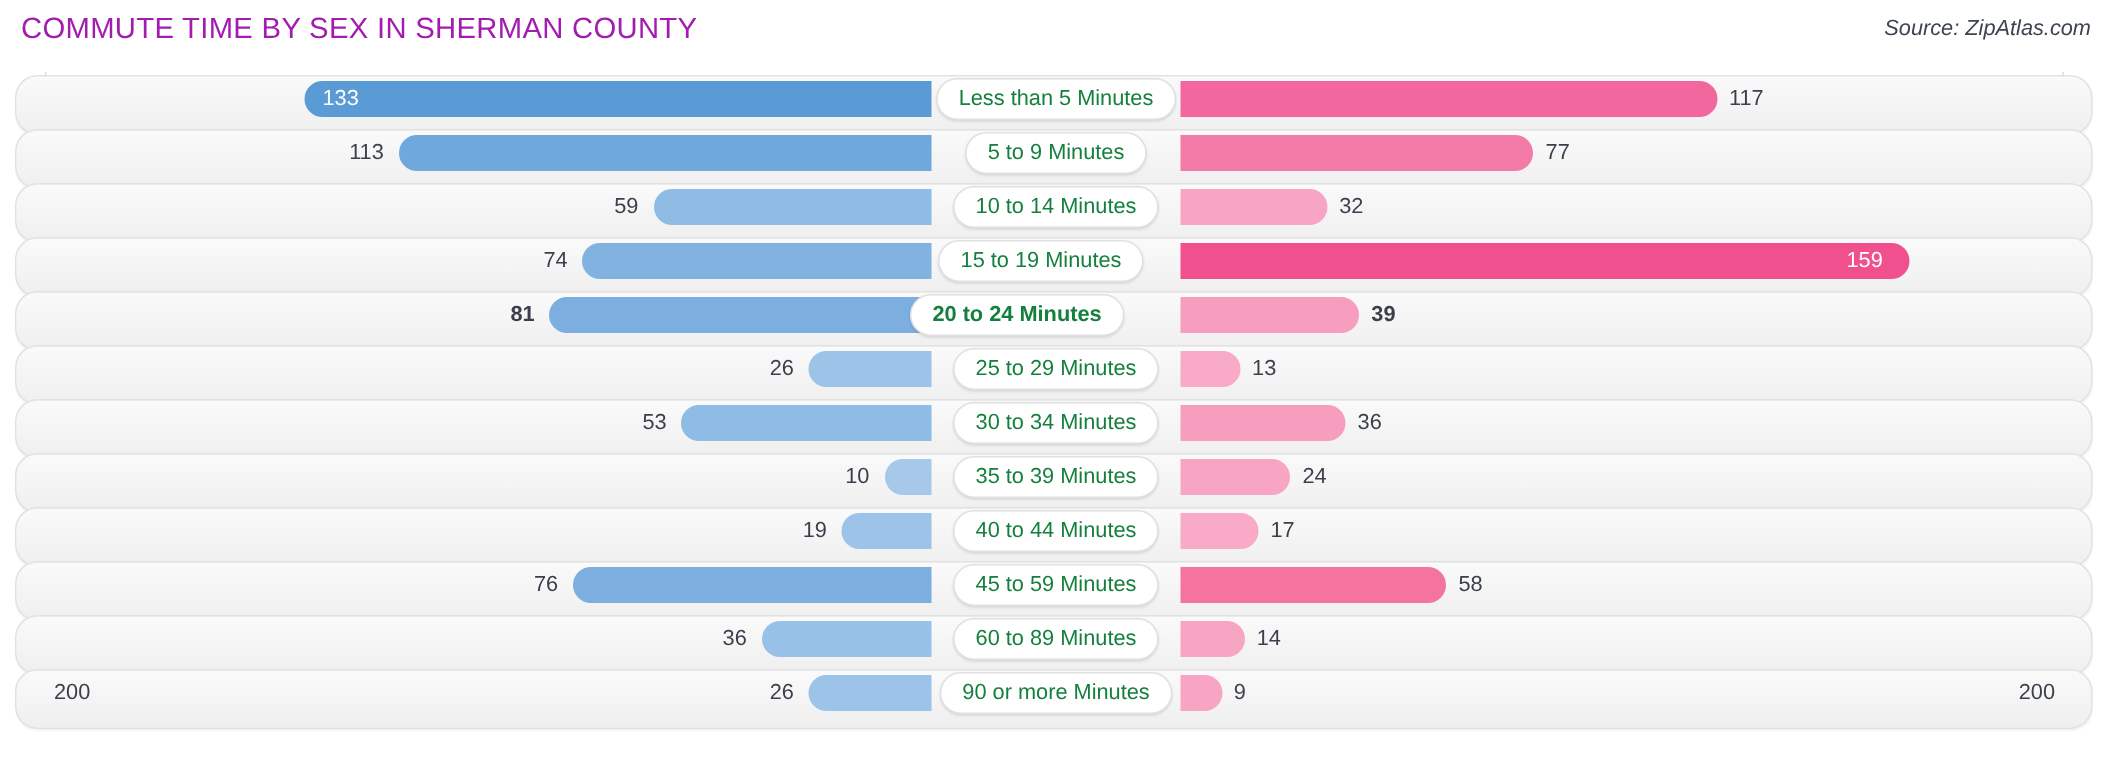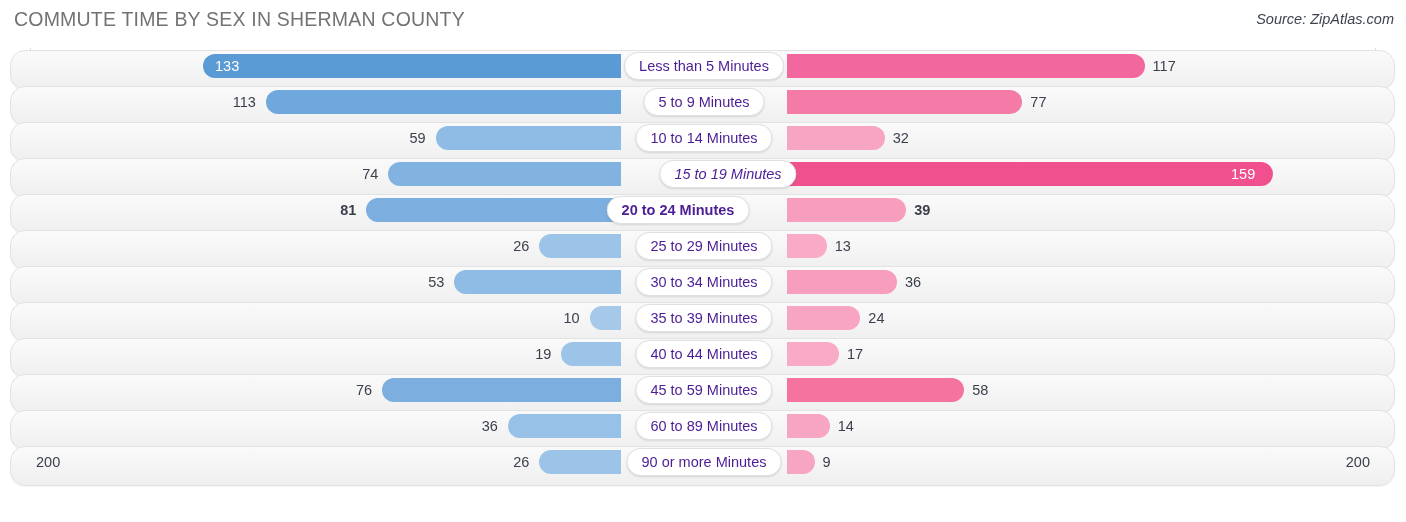--- a/index.html
+++ b/index.html
@@ -16,21 +16,21 @@
     height: 522px;
     background: #ffffff;
   }
 
   
   #chart-title {
     position: absolute;
     left: 14px; top: 8px;
     font-size: 19.5px;
     letter-spacing: 0.2px;
-    color: #737373;
+    color: #a21caf;
     font-weight: 400;
     white-space: nowrap;
   }
   #source-label {
     position: absolute;
     right: 12px; top: 11px;
     font-size: 14.5px;
     font-style: italic;
     color: #3d4450;
     white-space: nowrap;
@@ -92,21 +92,21 @@
   
   .center-pill {
     position: absolute;
     top: 1px;
     height: 28px;
     line-height: 26px;
     background: #ffffff;
     border: 1px solid #e0e0e0;
     border-radius: 14px;
     font-size: 14.5px;
-    color: #4c1d95;
+    color: #15803d;
     text-align: center;
     padding: 0 14px;
     white-space: nowrap;
     box-shadow: 0 1px 2px rgba(0,0,0,0.12);
     transform: translateX(-50%);
   }
 
   
   .axis-label {
     position: absolute;
@@ -171,21 +171,21 @@
           <div class="bar female" style="left: 776px; width: 97.8113px; background: rgb(248, 165, 195); border-radius: 0px 12px 12px 0px;"></div>
           <div class="val left" style="right: 968.429px;">59</div>
           <div class="val right" style="left: 881.811px;">32</div>
           <div class="center-pill" style="left: 693px;">10 to 14 Minutes</div>
         </div>
         <div class="row" style="top: 110px;">
           <div class="bar male" style="left: 377.429px; width: 232.571px; background: rgb(130, 179, 224); border-radius: 12px 0px 0px 12px;"></div>
           <div class="bar female" style="left: 776px; width: 486px; background: rgb(240, 81, 142); border-radius: 0px 12px 12px 0px;"></div>
           <div class="val left" style="right: 1015.57px;">74</div>
           <div class="val right inside" style="left: 1220px;">159</div>
-          <div class="center-pill" style="left: 717px; font-style: italic;">15 to 19 Minutes</div>
+          <div class="center-pill" style="left: 683px;">15 to 19 Minutes</div>
         </div>
         <div class="row" style="top: 146px; font-weight: bold;">
           <div class="bar male" style="left: 355.429px; width: 254.571px; background: rgb(124, 174, 224); border-radius: 12px 0px 0px 12px;"></div>
           <div class="bar female" style="left: 776px; width: 119.208px; background: rgb(247, 157, 190); border-radius: 0px 12px 12px 0px;"></div>
           <div class="val left" style="right: 1037.57px;">81</div>
           <div class="val right" style="left: 903.208px;">39</div>
           <div class="center-pill" style="left: 667px;">20 to 24 Minutes</div>
         </div>
         <div class="row" style="top: 182px;">
           <div class="bar male" style="left: 528.286px; width: 81.7143px; background: rgb(156, 196, 232); border-radius: 12px 0px 0px 12px;"></div>

